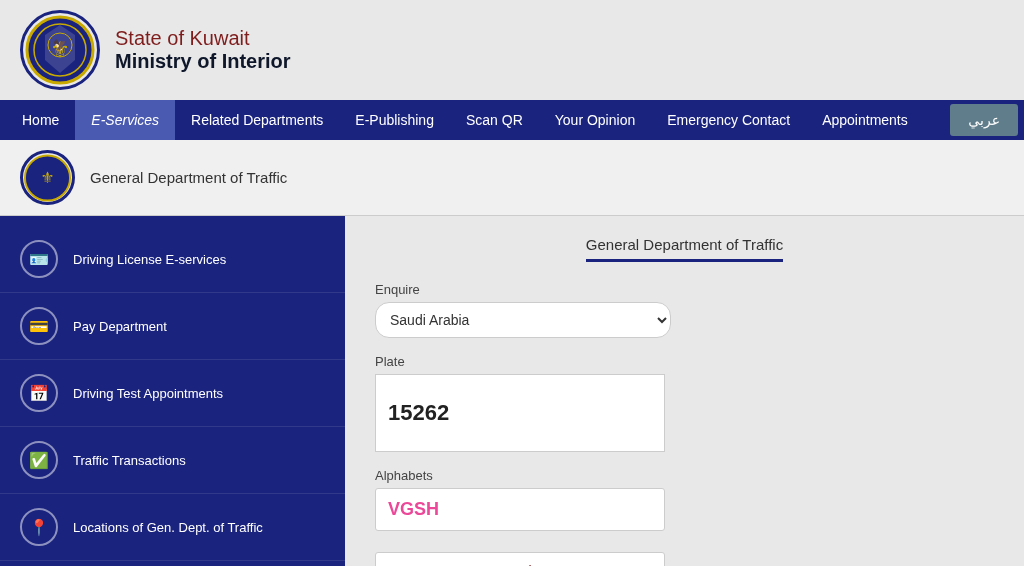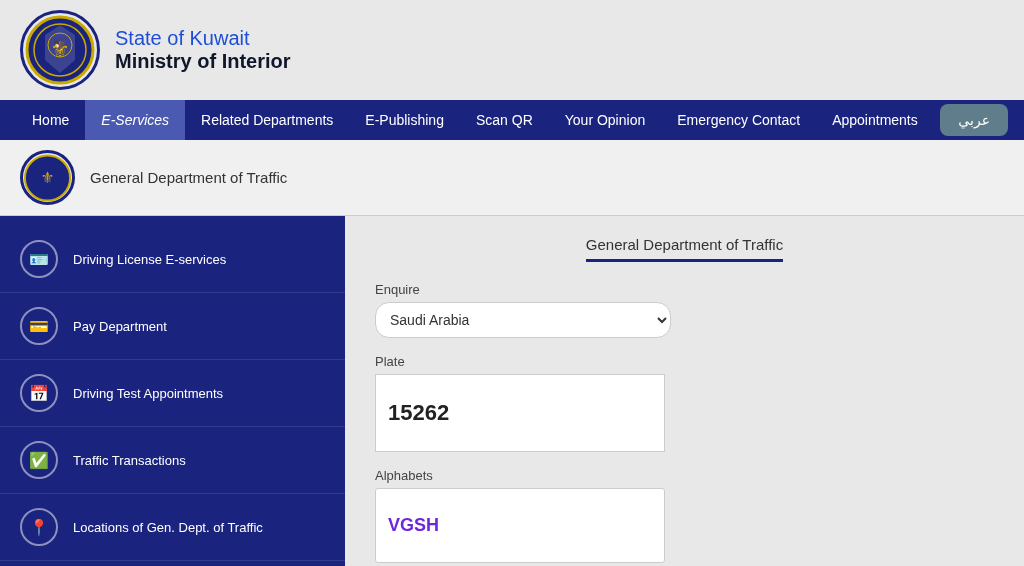--- a/index.html
+++ b/index.html
@@ -12,35 +12,35 @@
       align-items: center;
       padding: 10px 20px;
       gap: 15px;
     }
     .header-title {
       display: flex;
       flex-direction: column;
     }
     .header-title-line1 {
       font-size: 20px;
-      color: #1d4ed8;
+      color: #7f1d1d;
       font-weight: normal;
     }
     .header-title-line2 {
       font-size: 20px;
       color: #0f172a;
       font-weight: bold;
     }
 
     
     .navbar {
       background: #1a237e;
       display: flex;
       align-items: flex-start;
-      padding: 0 16px;
+      padding: 0 6px;
       gap: 0;
     }
     .nav-item {
       color: #fff;
       padding: 12px 16px;
       cursor: pointer;
       font-size: 14px;
       white-space: nowrap;
       display: flex;
       align-items: center;
@@ -52,21 +52,21 @@
       font-style: italic;
     }
     .nav-arabic {
       margin-left: auto;
       background: #607d8b;
       color: #fff;
       padding: 8px 18px;
       font-size: 14px;
       cursor: pointer;
       border: none;
-      border-radius: 8px;
+      border-radius: 3px;
       align-self: center;
       font-family: Arial, sans-serif;
     }
 
     
     .sub-header {
       background: #f0f0f0;
       padding: 10px 20px;
       display: flex;
       align-items: center;
@@ -157,26 +157,26 @@
       padding: 25px 12px;
       border: 1px solid #ccc;
       border-radius: 0;
       font-size: 22px;
       font-weight: bold;
       color: #222;
       background: #fff;
     }
     .form-input-alpha {
       width: 290px;
-      padding: 26px 12px;
+      padding: 10px 12px;
       border: 1px solid #ccc;
       border-radius: 3px;
       font-size: 18px;
       font-weight: bold;
-      color: #6d28d9;
+      color: #ec4899;
       background: #fff;
     }
     .enquire-btn {
       width: 290px;
       padding: 10px;
       background: #fff;
       border: 1px solid #ccc;
       border-radius: 3px;
       font-size: 14px;
       color: #7f1d1d;

